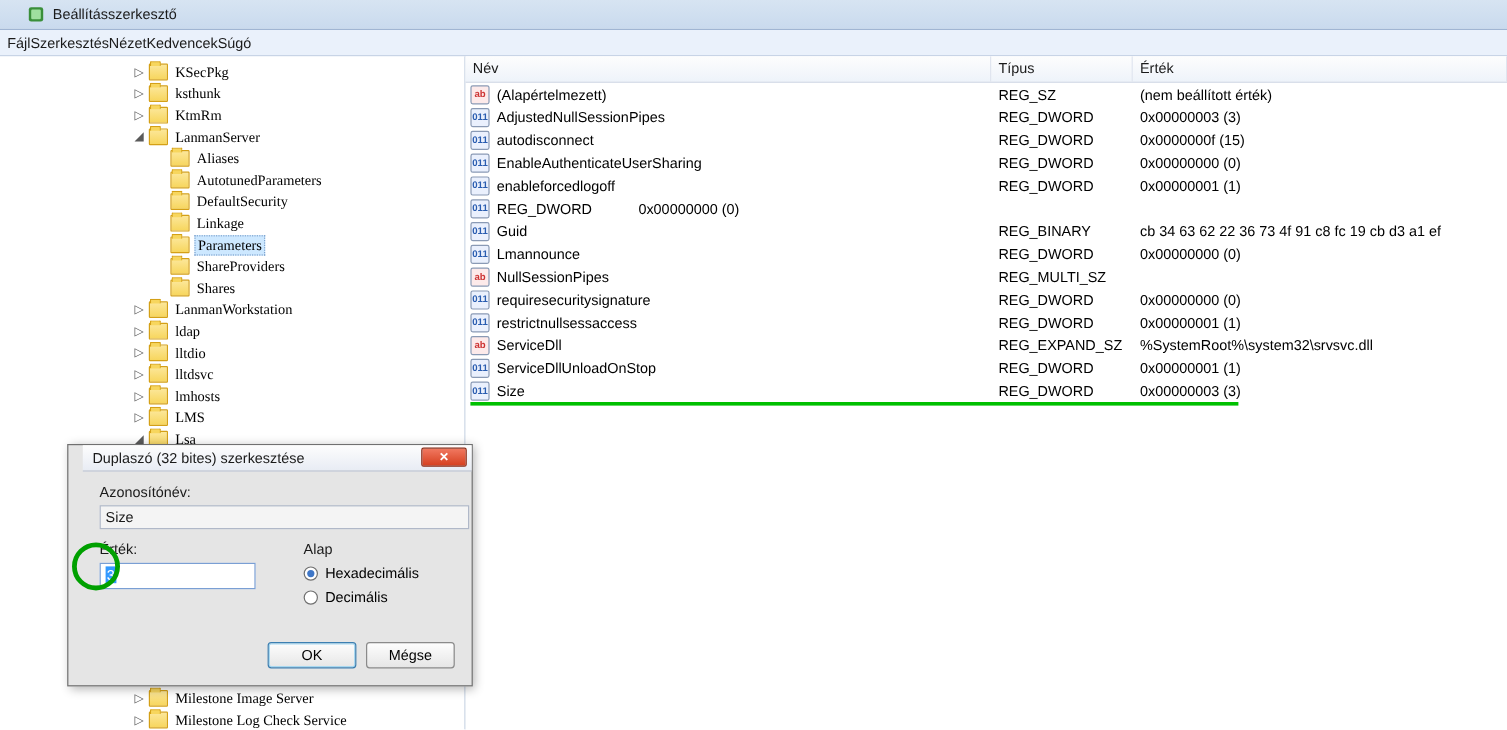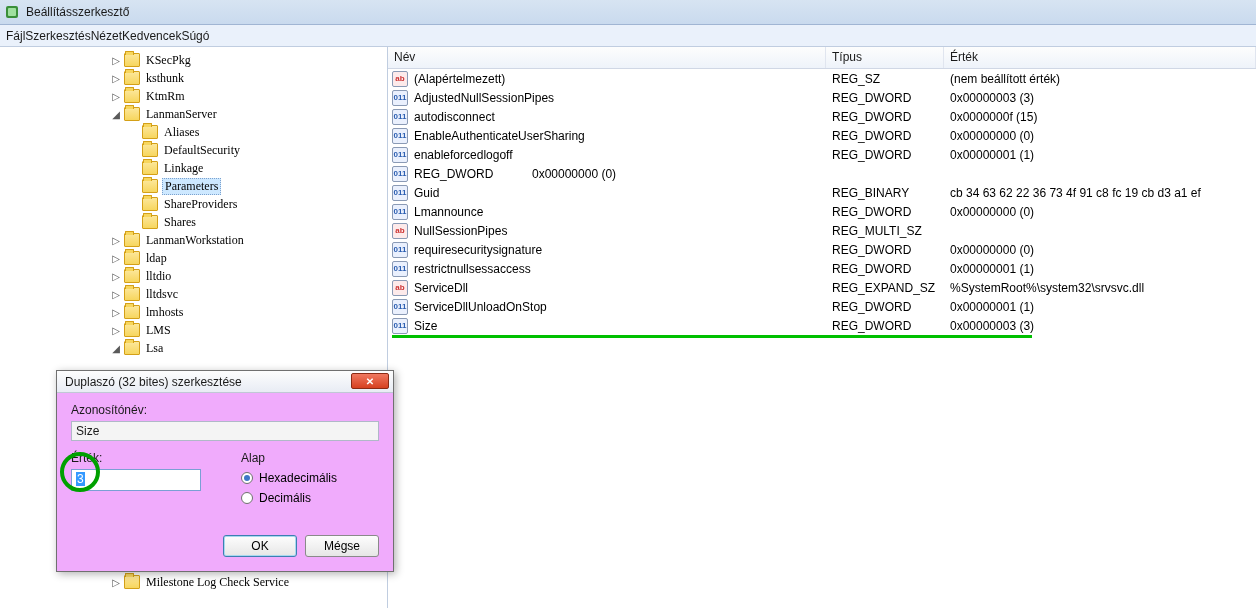--- a/index.html
+++ b/index.html
@@ -1,17 +1,17 @@
 <!DOCTYPE html>
 <html><head>
 <meta charset="utf-8">
 <style>
 * { box-sizing: border-box; margin: 0; padding: 0; font-family: "Segoe UI", Tahoma, sans-serif; font-size: 12px; }
 body { background: #fff; width: 1256px; height: 608px; overflow: hidden; position: relative; }
-.titlebar { height: 25px; background: linear-gradient(to bottom, #d7e4f2, #c9daee); display: flex; align-items: center; padding-left: 4px; border-bottom: 1px solid #a0b5d3; text-align: center; }
+.titlebar { height: 25px; background: linear-gradient(to bottom, #d7e4f2, #c9daee); display: flex; align-items: center; padding-left: 22px; border-bottom: 1px solid #a0b5d3; text-align: center; }
 .titlebar .icon { width: 16px; height: 16px; margin-right: 6px; }
 .titlebar .title { color: #1a1a1a; }
 .menubar { height: 22px; background: #eaf1fb; display: flex; align-items: center; padding-left: 6px; border-bottom: 1px solid #c0cde0; gap: 0; }
 .menubar span { color: #1a1a1a; cursor: default; }
 .content { display: flex; height: calc(608px - 47px); }
 .tree { width: 388px; border-right: 1px solid #c0cde0; overflow: hidden; background: #fff; padding-top: 4px; }
 .tree-item { display: flex; align-items: center; height: 18px; padding-left: 0; white-space: nowrap; cursor: default; }
 .tree-item .spacer { display: inline-block; }
 .tree-item .expander { width: 12px; height: 12px; display: inline-flex; align-items: center; justify-content: center; color: #5a5a5a; font-size: 10px; margin-right: 2px; }
 .tree-item .folder { width: 16px; height: 14px; margin-right: 4px; background: linear-gradient(to bottom, #fce79a 0%, #f7d65e 100%); border: 1px solid #d4a017; border-radius: 1px; position: relative; }
@@ -25,21 +25,21 @@
 .col-type { width: 118px; }
 .col-value { flex: 1; }
 .lv-row { display: flex; height: 19px; align-items: center; padding-left: 4px; }
 .lv-row .vicon { width: 16px; height: 16px; margin-right: 6px; border: 1px solid #8a9ab5; border-radius: 2px; display: inline-flex; align-items: center; justify-content: center; font-size: 8px; font-weight: bold; }
 .vicon.str { background: #fdeaea; color: #c33; }
 .vicon.bin { background: #eaf0fd; color: #2a5db0; }
 .lv-row .c-name { width: 418px; }
 .lv-row .c-type { width: 118px; }
 .lv-row .c-value { flex: 1; }
 .highlight-bar { height: 3px; background: #00c000; margin: 0 4px 0 4px; width: 640px; }
-.dialog { position: absolute; left: 56px; top: 370px; width: 338px; background: #f0abfc; border: 1px solid #707070; box-shadow: 2px 2px 8px rgba(0,0,0,0.3); }
+.dialog { position: absolute; left: 56px; top: 370px; width: 338px; background: #e5e5e5; border: 1px solid #707070; box-shadow: 2px 2px 8px rgba(0,0,0,0.3); padding-left: 12px; }
 .dialog-titlebar { height: 22px; background: linear-gradient(to bottom, #fdfdfd, #e8ecf4); display: flex; align-items: center; padding-left: 8px; position: relative; border-bottom: 1px solid #c0c7d6; }
 .dialog-titlebar .dtitle { color: #1a1a1a; }
 .dialog-close { position: absolute; right: 4px; top: 2px; width: 38px; height: 16px; background: linear-gradient(to bottom, #f07860, #d64020); border: 1px solid #8b2a14; border-radius: 2px; color: #fff; display: flex; align-items: center; justify-content: center; font-size: 10px; font-weight: bold; }
 .dialog-body { padding: 10px 14px 14px 14px; position: relative; }
 .dlabel { color: #1a1a1a; margin-bottom: 4px; }
 .dfield { width: 308px; height: 20px; border: 1px solid #b0b8c8; background: #fff; padding: 2px 4px; color: #1a1a1a; margin-bottom: 10px; }
 .dfield.ro { background: #f4f4f4; }
 .dsection { display: flex; gap: 30px; }
 .dvalue-col { flex: 0 0 140px; }
 .dvalue-input { width: 130px; height: 22px; border: 1px solid #7a9fd4; background: #fff; padding: 2px 4px; color: #1a1a1a; }
@@ -102,20 +102,26 @@
       <div class="tree-item">
         <span class="spacer" style="width: 128px;"></span>
         <span class="expander"></span>
         <span class="folder"></span>
         <span class="label">Aliases</span>
       </div>
       <div class="tree-item">
         <span class="spacer" style="width: 128px;"></span>
         <span class="expander"></span>
         <span class="folder"></span>
+        <span class="label">AutotunedParameters</span>
+      </div>
+      <div class="tree-item">
+        <span class="spacer" style="width: 128px;"></span>
+        <span class="expander"></span>
+        <span class="folder"></span>
         <span class="label">DefaultSecurity</span>
       </div>
       <div class="tree-item">
         <span class="spacer" style="width: 128px;"></span>
         <span class="expander"></span>
         <span class="folder"></span>
         <span class="label">Linkage</span>
       </div>
       <div class="tree-item selected">
         <span class="spacer" style="width: 128px;"></span>

